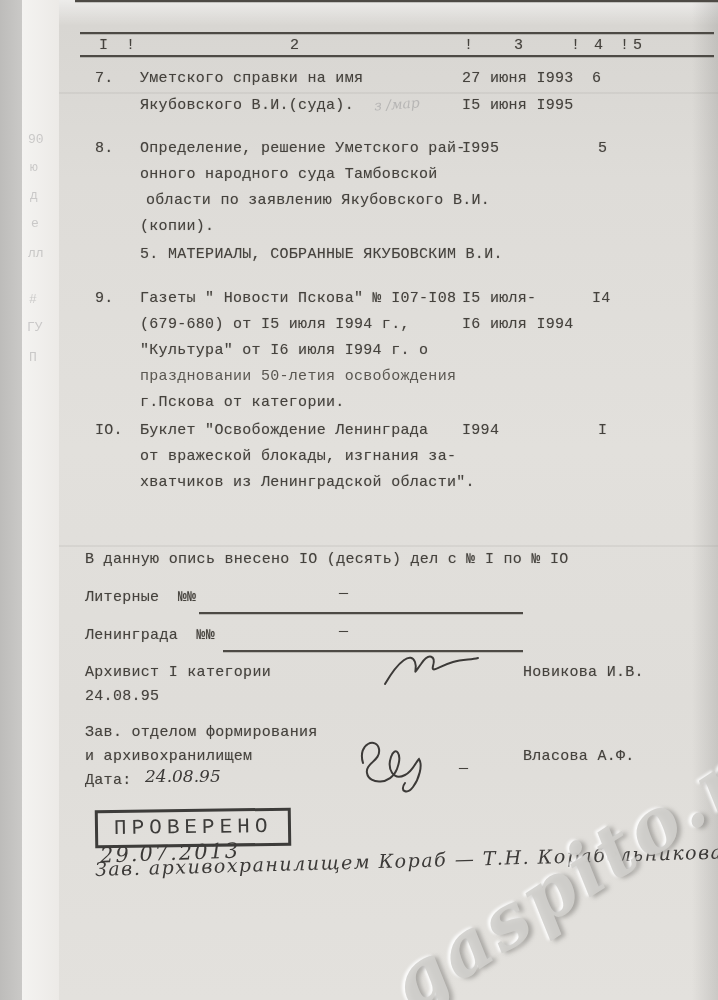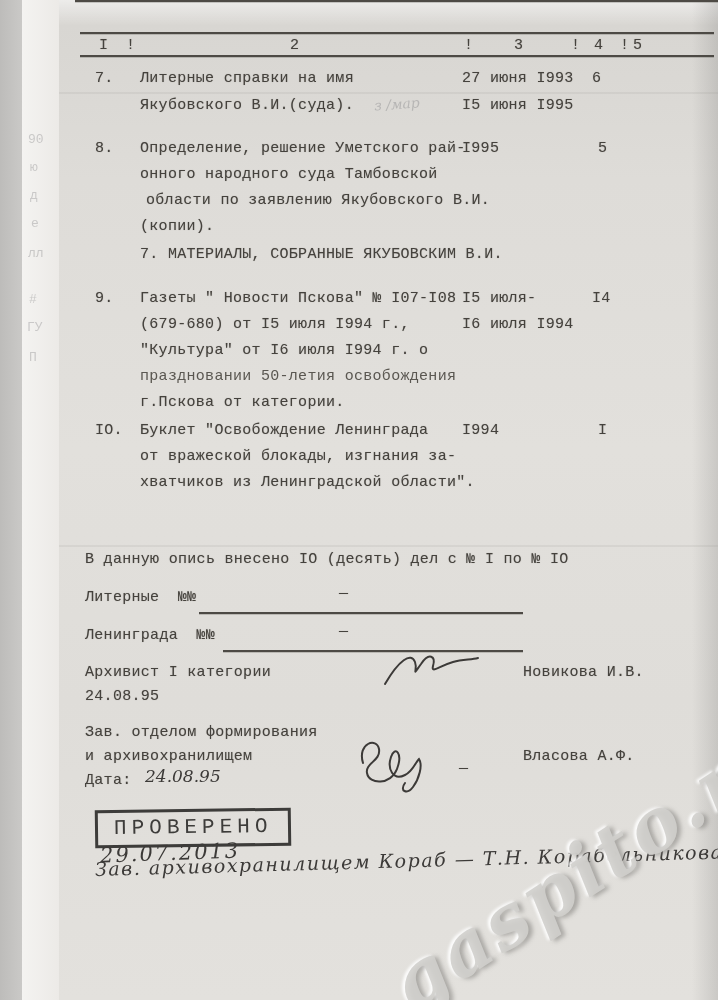--- a/index.html
+++ b/index.html
@@ -84,39 +84,39 @@
       <span class="type" style="left:405px;top:33px;">!</span>
       <span class="type" style="left:455px;top:33px;">3</span>
       <span class="type" style="left:512px;top:33px;">!</span>
       <span class="type" style="left:535px;top:33px;">4</span>
       <span class="type" style="left:561px;top:33px;">!</span>
       <span class="type" style="left:574px;top:33px;">5</span>
     </div>
 
     <div>
       <span class="type" style="left:36px;top:66px;">7.</span>
-      <span class="type" style="left:81px;top:66px;">Литерные справки на имя</span>
+      <span class="type" style="left:81px;top:66px;">Уметского справки на имя</span>
       <span class="type" style="left:81px;top:93px;">Якубовского В.И.(суда).</span>
       <span class="type" style="left:403px;top:66px;">27 июня I993</span>
       <span class="type" style="left:403px;top:93px;">I5 июня I995</span>
       <span class="type" style="left:533px;top:66px;">6</span>
     </div>
     <span class="pencil" style="left:315px;top:96px;">з /мар</span>
 
     <div>
       <span class="type" style="left:36px;top:136px;">8.</span>
       <span class="type" style="left:81px;top:136px;">Определение, решение Уметского рай-</span>
       <span class="type" style="left:81px;top:162px;">онного народного суда Тамбовской</span>
       <span class="type" style="left:81px;top:188px;margin-left:6px;">области по заявлению Якубовского В.И.</span>
       <span class="type" style="left:81px;top:214px;">(копии).</span>
       <span class="type" style="left:403px;top:136px;">I995</span>
       <span class="type" style="left:539px;top:136px;">5</span>
     </div>
 
-    <span class="type" style="left:81px;top:242px;">7. МАТЕРИАЛЫ, СОБРАННЫЕ ЯКУБОВСКИМ В.И.</span>
+    <span class="type" style="left:81px;top:242px;">5. МАТЕРИАЛЫ, СОБРАННЫЕ ЯКУБОВСКИМ В.И.</span>
 
     <div>
       <span class="type" style="left:36px;top:286px;">9.</span>
       <span class="type" style="left:81px;top:286px;">Газеты " Новости Пскова" № I07-I08</span>
       <span class="type" style="left:81px;top:312px;">(679-680) от I5 июля I994 г.,</span>
       <span class="type" style="left:81px;top:338px;">"Культура" от I6 июля I994 г. о</span>
       <span class="type faded" style="left:81px;top:364px;">праздновании 50-летия освобождения</span>
       <span class="type" style="left:81px;top:390px;">г.Пскова от категории.</span>
       <span class="type" style="left:403px;top:286px;">I5 июля-</span>
       <span class="type" style="left:403px;top:312px;">I6 июля I994</span>

